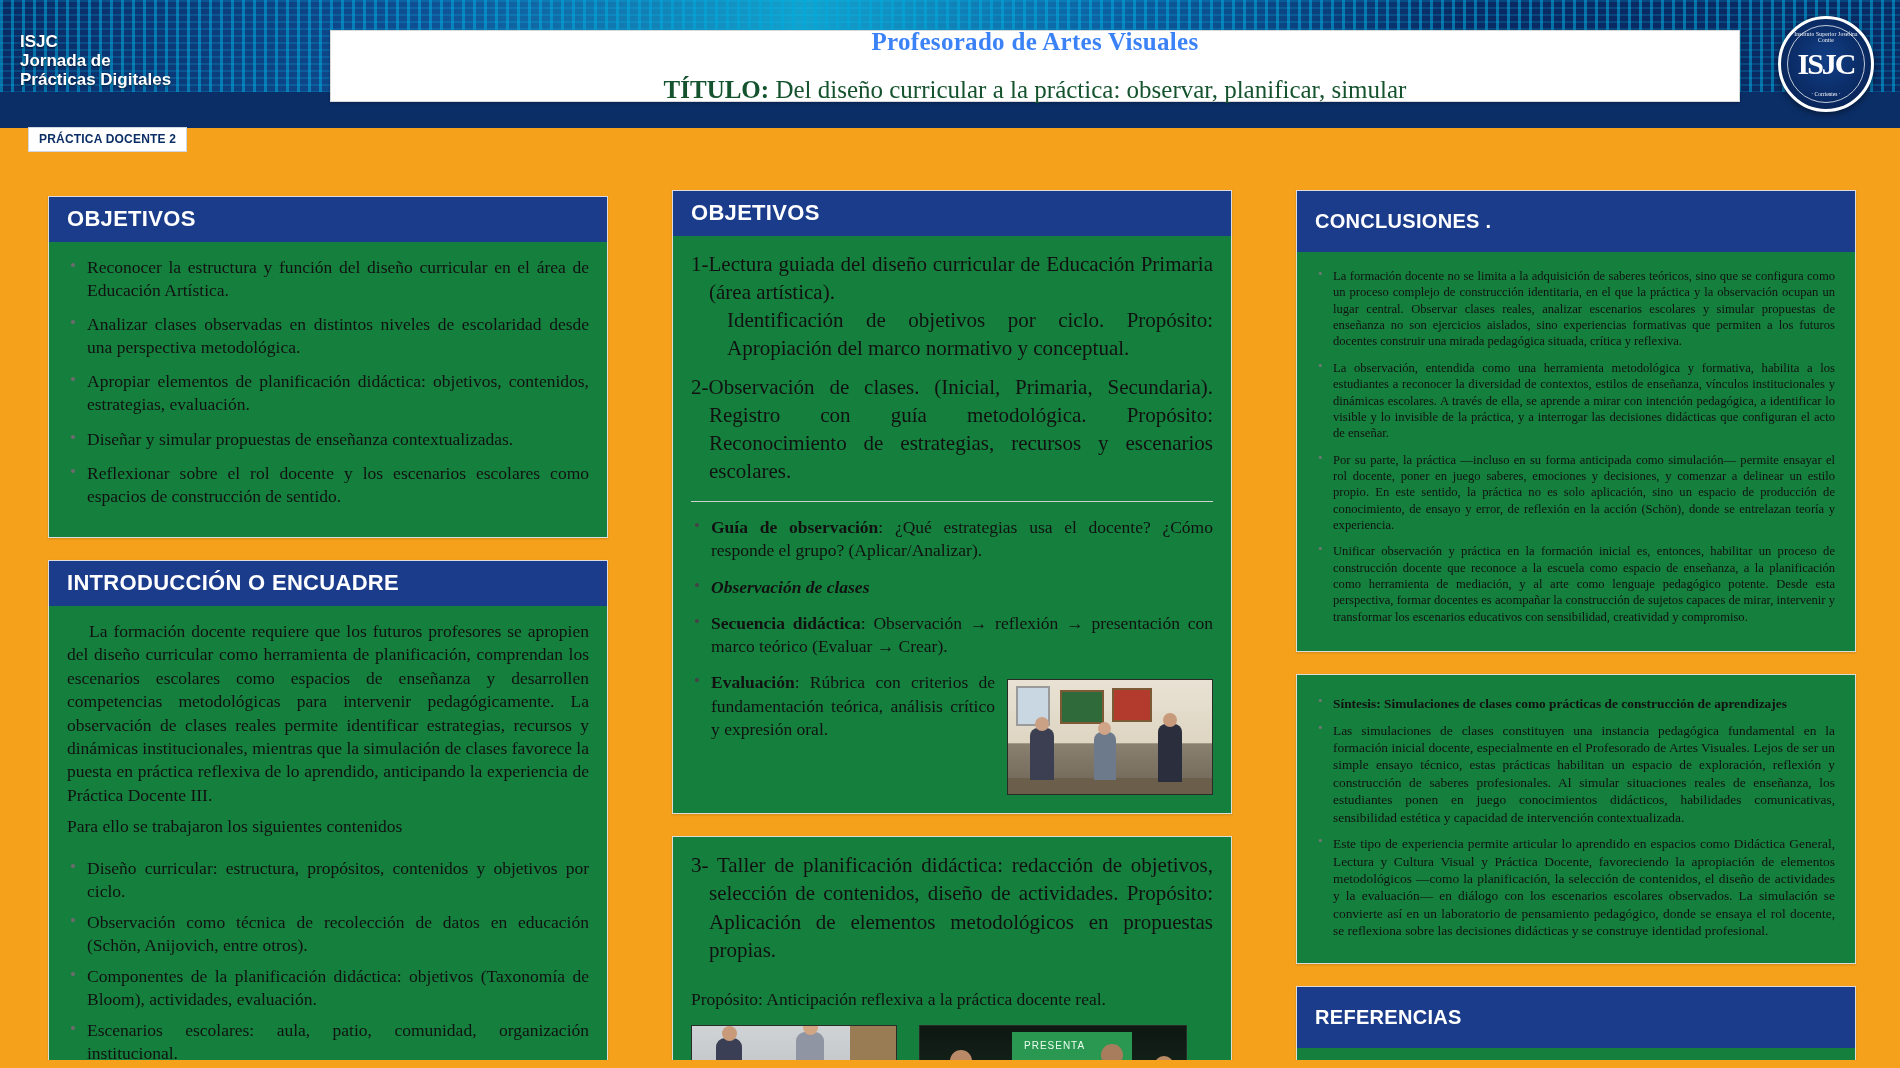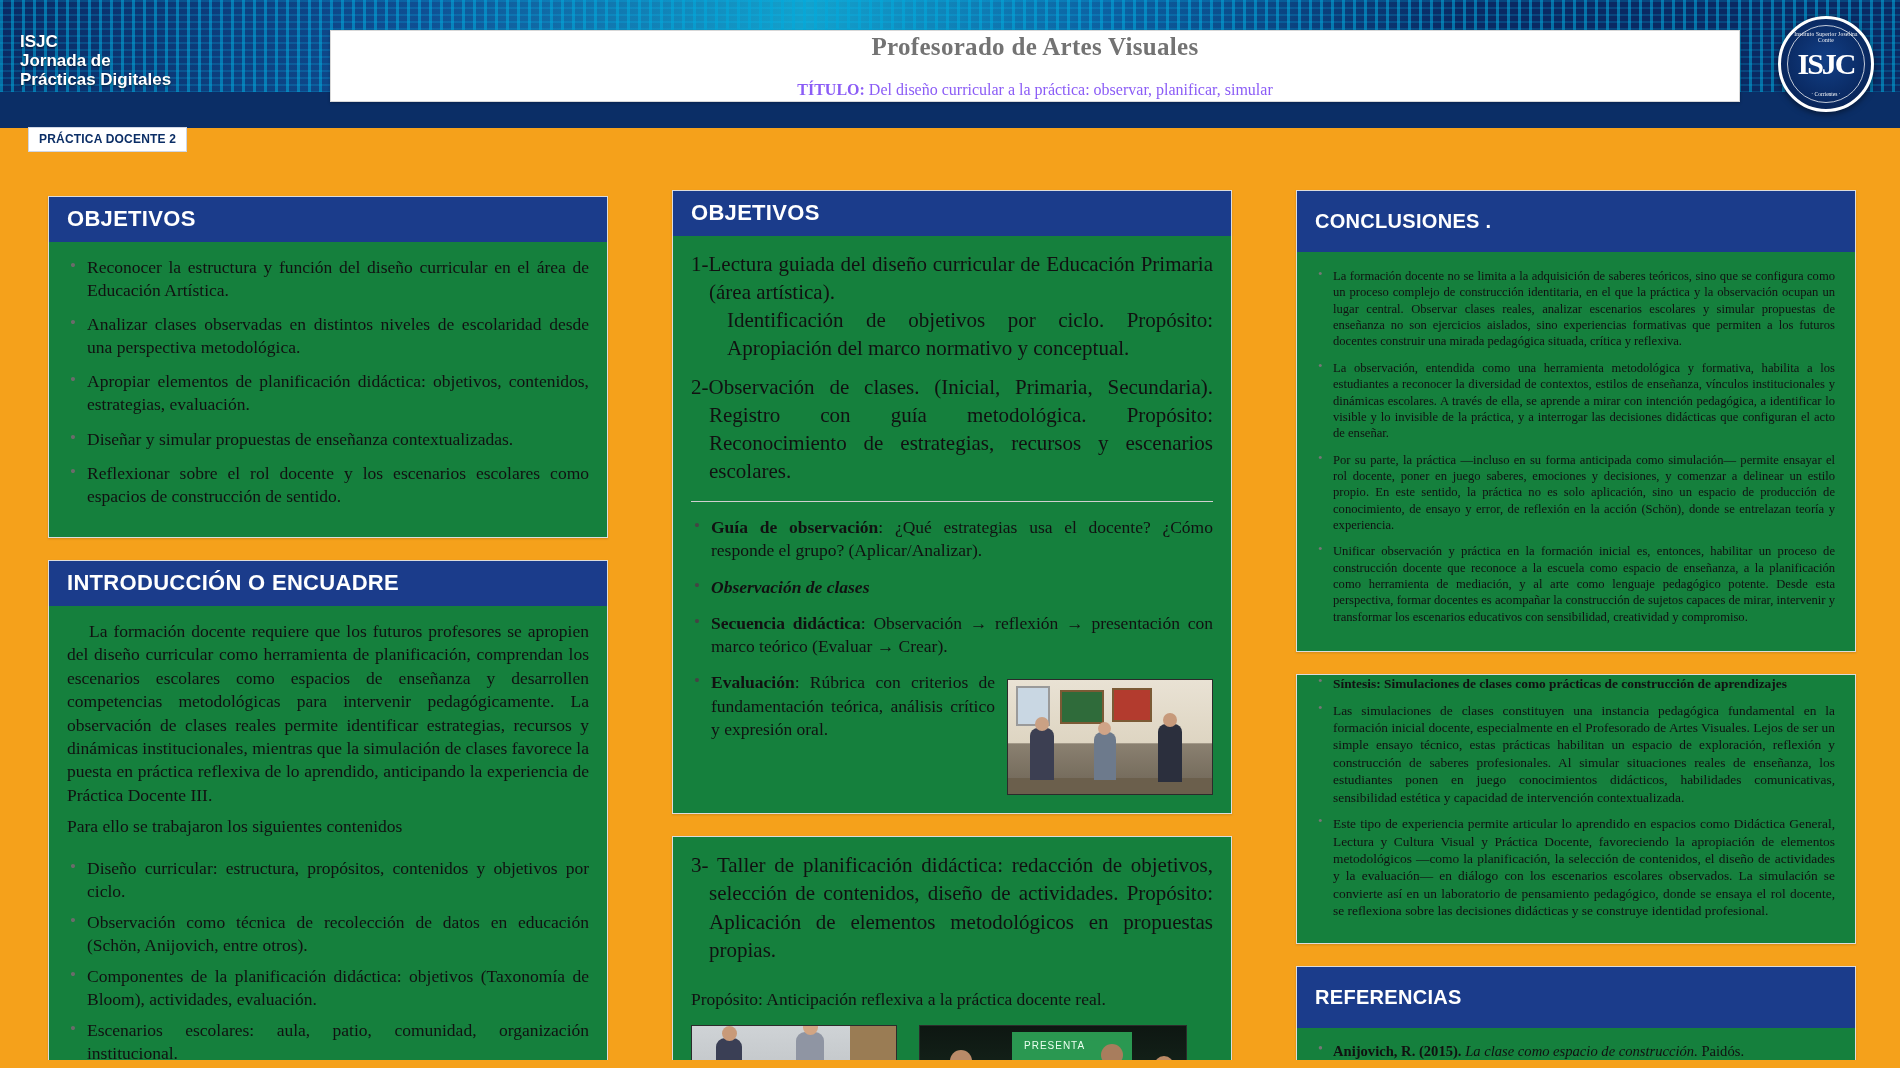--- a/index.html
+++ b/index.html
@@ -51,24 +51,24 @@
     letter-spacing:0.2px;
   }
   .title-card {
     position:absolute; left:330px; top:30px; width:1410px; height:72px;
     background:#ffffff;
     border:1px solid #d8d8d8;
     display:flex; flex-direction:column; align-items:center; justify-content:center;
     box-shadow:0 1px 3px rgba(0,0,0,0.25);
   }
   .title-card .line1 {
-    font-size:25px; font-weight:bold; color:#737373; letter-spacing:0.3px;
+    font-size:25px; font-weight:bold; color:#3b82f6; letter-spacing:0.3px;
   }
   .title-card .line2 {
-    font-size:16px; color:#8b5cf6; margin-top:20px;
+    font-size:25px; color:#14532d; margin-top:20px;
   }
   .title-card .line2 b { font-weight:bold; }
   .crest {
     position:absolute; right:26px; top:16px; width:96px; height:96px;
     border-radius:50%;
     background:radial-gradient(circle at 50% 45%, #123f86 0%, #0a2a63 60%, #071d47 100%);
     border:3px solid #ffffff;
     box-shadow:0 2px 6px rgba(0,0,0,0.5);
     color:#fff;
     display:flex; align-items:center; justify-content:center;
@@ -374,21 +374,21 @@
       <ul class="fine">
         <li>La formación docente no se limita a la adquisición de saberes teóricos, sino que se configura como un proceso complejo de construcción identitaria, en el que la práctica y la observación ocupan un lugar central. Observar clases reales, analizar escenarios escolares y simular propuestas de enseñanza no son ejercicios aislados, sino experiencias formativas que permiten a los futuros docentes construir una mirada pedagógica situada, crítica y reflexiva.</li>
         <li>La observación, entendida como una herramienta metodológica y formativa, habilita a los estudiantes a reconocer la diversidad de contextos, estilos de enseñanza, vínculos institucionales y dinámicas escolares. A través de ella, se aprende a mirar con intención pedagógica, a identificar lo visible y lo invisible de la práctica, y a interrogar las decisiones didácticas que configuran el acto de enseñar.</li>
         <li>Por su parte, la práctica —incluso en su forma anticipada como simulación— permite ensayar el rol docente, poner en juego saberes, emociones y decisiones, y comenzar a delinear un estilo propio. En este sentido, la práctica no es solo aplicación, sino un espacio de producción de conocimiento, de ensayo y error, de reflexión en la acción (Schön), donde se entrelazan teoría y experiencia.</li>
         <li>Unificar observación y práctica en la formación inicial es, entonces, habilitar un proceso de construcción docente que reconoce a la escuela como espacio de enseñanza, a la planificación como herramienta de mediación, y al arte como lenguaje pedagógico potente. Desde esta perspectiva, formar docentes es acompañar la construcción de sujetos capaces de mirar, intervenir y transformar los escenarios educativos con sensibilidad, creatividad y compromiso.</li>
       </ul>
     </div>
   </div>
 
   <div class="panel">
-    <div class="panel-body" style="padding:0 20px 14px 18px;">
+    <div class="panel-body" style="padding:20px 20px 14px 18px;">
       <ul class="fine mid">
         <li><b>Síntesis: Simulaciones de clases como prácticas de construcción de aprendizajes</b></li>
         <li>Las simulaciones de clases constituyen una instancia pedagógica fundamental en la formación inicial docente, especialmente en el Profesorado de Artes Visuales. Lejos de ser un simple ensayo técnico, estas prácticas habilitan un espacio de exploración, reflexión y construcción de saberes profesionales. Al simular situaciones reales de enseñanza, los estudiantes ponen en juego conocimientos didácticos, habilidades comunicativas, sensibilidad estética y capacidad de intervención contextualizada.</li>
         <li>Este tipo de experiencia permite articular lo aprendido en espacios como Didáctica General, Lectura y Cultura Visual y Práctica Docente, favoreciendo la apropiación de elementos metodológicos —como la planificación, la selección de contenidos, el diseño de actividades y la evaluación— en diálogo con los escenarios escolares observados. La simulación se convierte así en un laboratorio de pensamiento pedagógico, donde se ensaya el rol docente, se reflexiona sobre las decisiones didácticas y se construye identidad profesional.</li>
       </ul>
     </div>
   </div>
 
   <div class="panel">
     <div class="panel-head small">REFERENCIAS</div>

